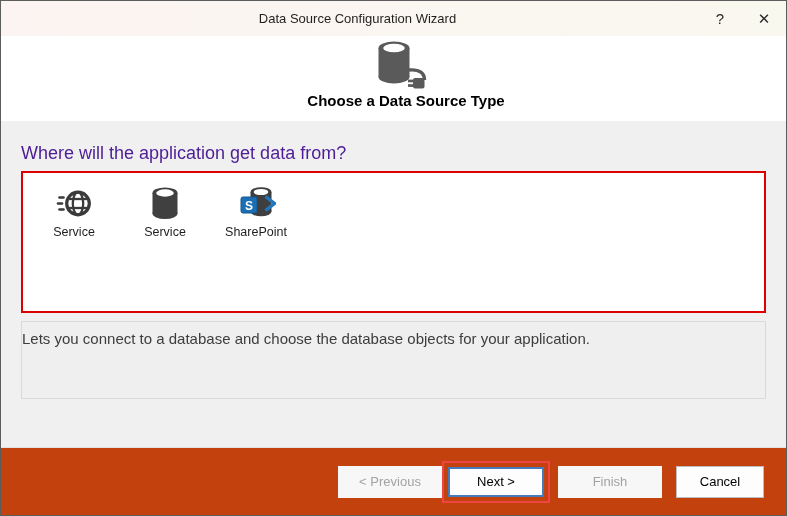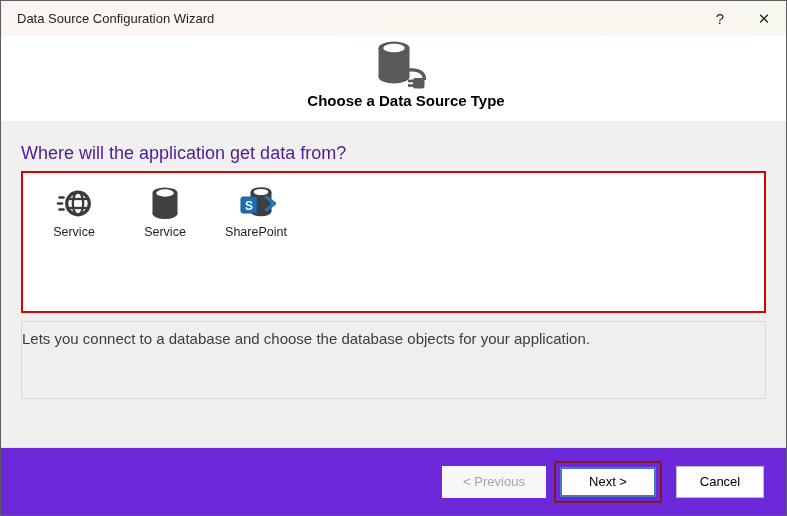--- a/index.html
+++ b/index.html
@@ -17,20 +17,21 @@
   
   .titlebar {
     height:35px;
     background:linear-gradient(90deg,#fcf4f2 0%,#f9f8ef 100%);
     display:flex; align-items:center;
   }
   .titlebar-title {
     flex:1; padding-left:16px;
     font-size:13px; color:#1f1f1f;
     white-space:nowrap;
+    text-align:center;
   }
   .titlebar-btn {
     width:44px; height:35px;
     display:flex; align-items:center; justify-content:center;
     font-size:15px; color:#2a2a2a;
     cursor:default;
   }
 
   
   .header {
@@ -81,41 +82,41 @@
     background:#efefef;
     border:1px solid #d9d9d9;
     padding:8px 10px 0 0;
     font-size:15px; color:#3d3d3d;
   }
 
   
   .footer {
     position:absolute; left:0; right:0; bottom:0;
     height:68px;
-    background:#6d28d9;
+    background:#c2410c;
     border-top:1px solid #e2e2e2;
     display:flex; align-items:center; justify-content:flex-end;
     padding-right:22px;
   }
   .btn {
     height:32px;
     font-family:inherit;
     font-size:13px;
     border:none;
     cursor:default;
   }
   .btn-disabled {
     width:104px;
     background:#f7f7f7;
     color:#a3a3a3;
   }
   .next-annotation {
-    border:2px solid #7f1d1d;      
+    border:2px solid #ef4444;      
     padding:4px;
-    margin-left:8px;
+    margin-left:0;
     line-height:0;
   }
   .btn-next {
     width:96px; height:30px;
     background:#fdfdfd;
     border:2px solid #4779bd;      
     color:#000;
   }
   .btn-finish { margin-left:8px; }
   .btn-cancel {
@@ -202,16 +203,17 @@
     <div class="description-panel">
       <span>Lets you connect to a database and choose the database objects for your application.</span>
     </div>
   </div>
 
   <div class="footer">
     <button class="btn btn-disabled" disabled="">&lt; Previous</button>
     <span class="next-annotation">
       <button class="btn btn-next">Next &gt;</button>
     </span>
+    <button class="btn btn-disabled btn-finish" disabled="">Finish</button>
     <button class="btn btn-cancel">Cancel</button>
   </div>
 
 </div>
 
 </body></html>

